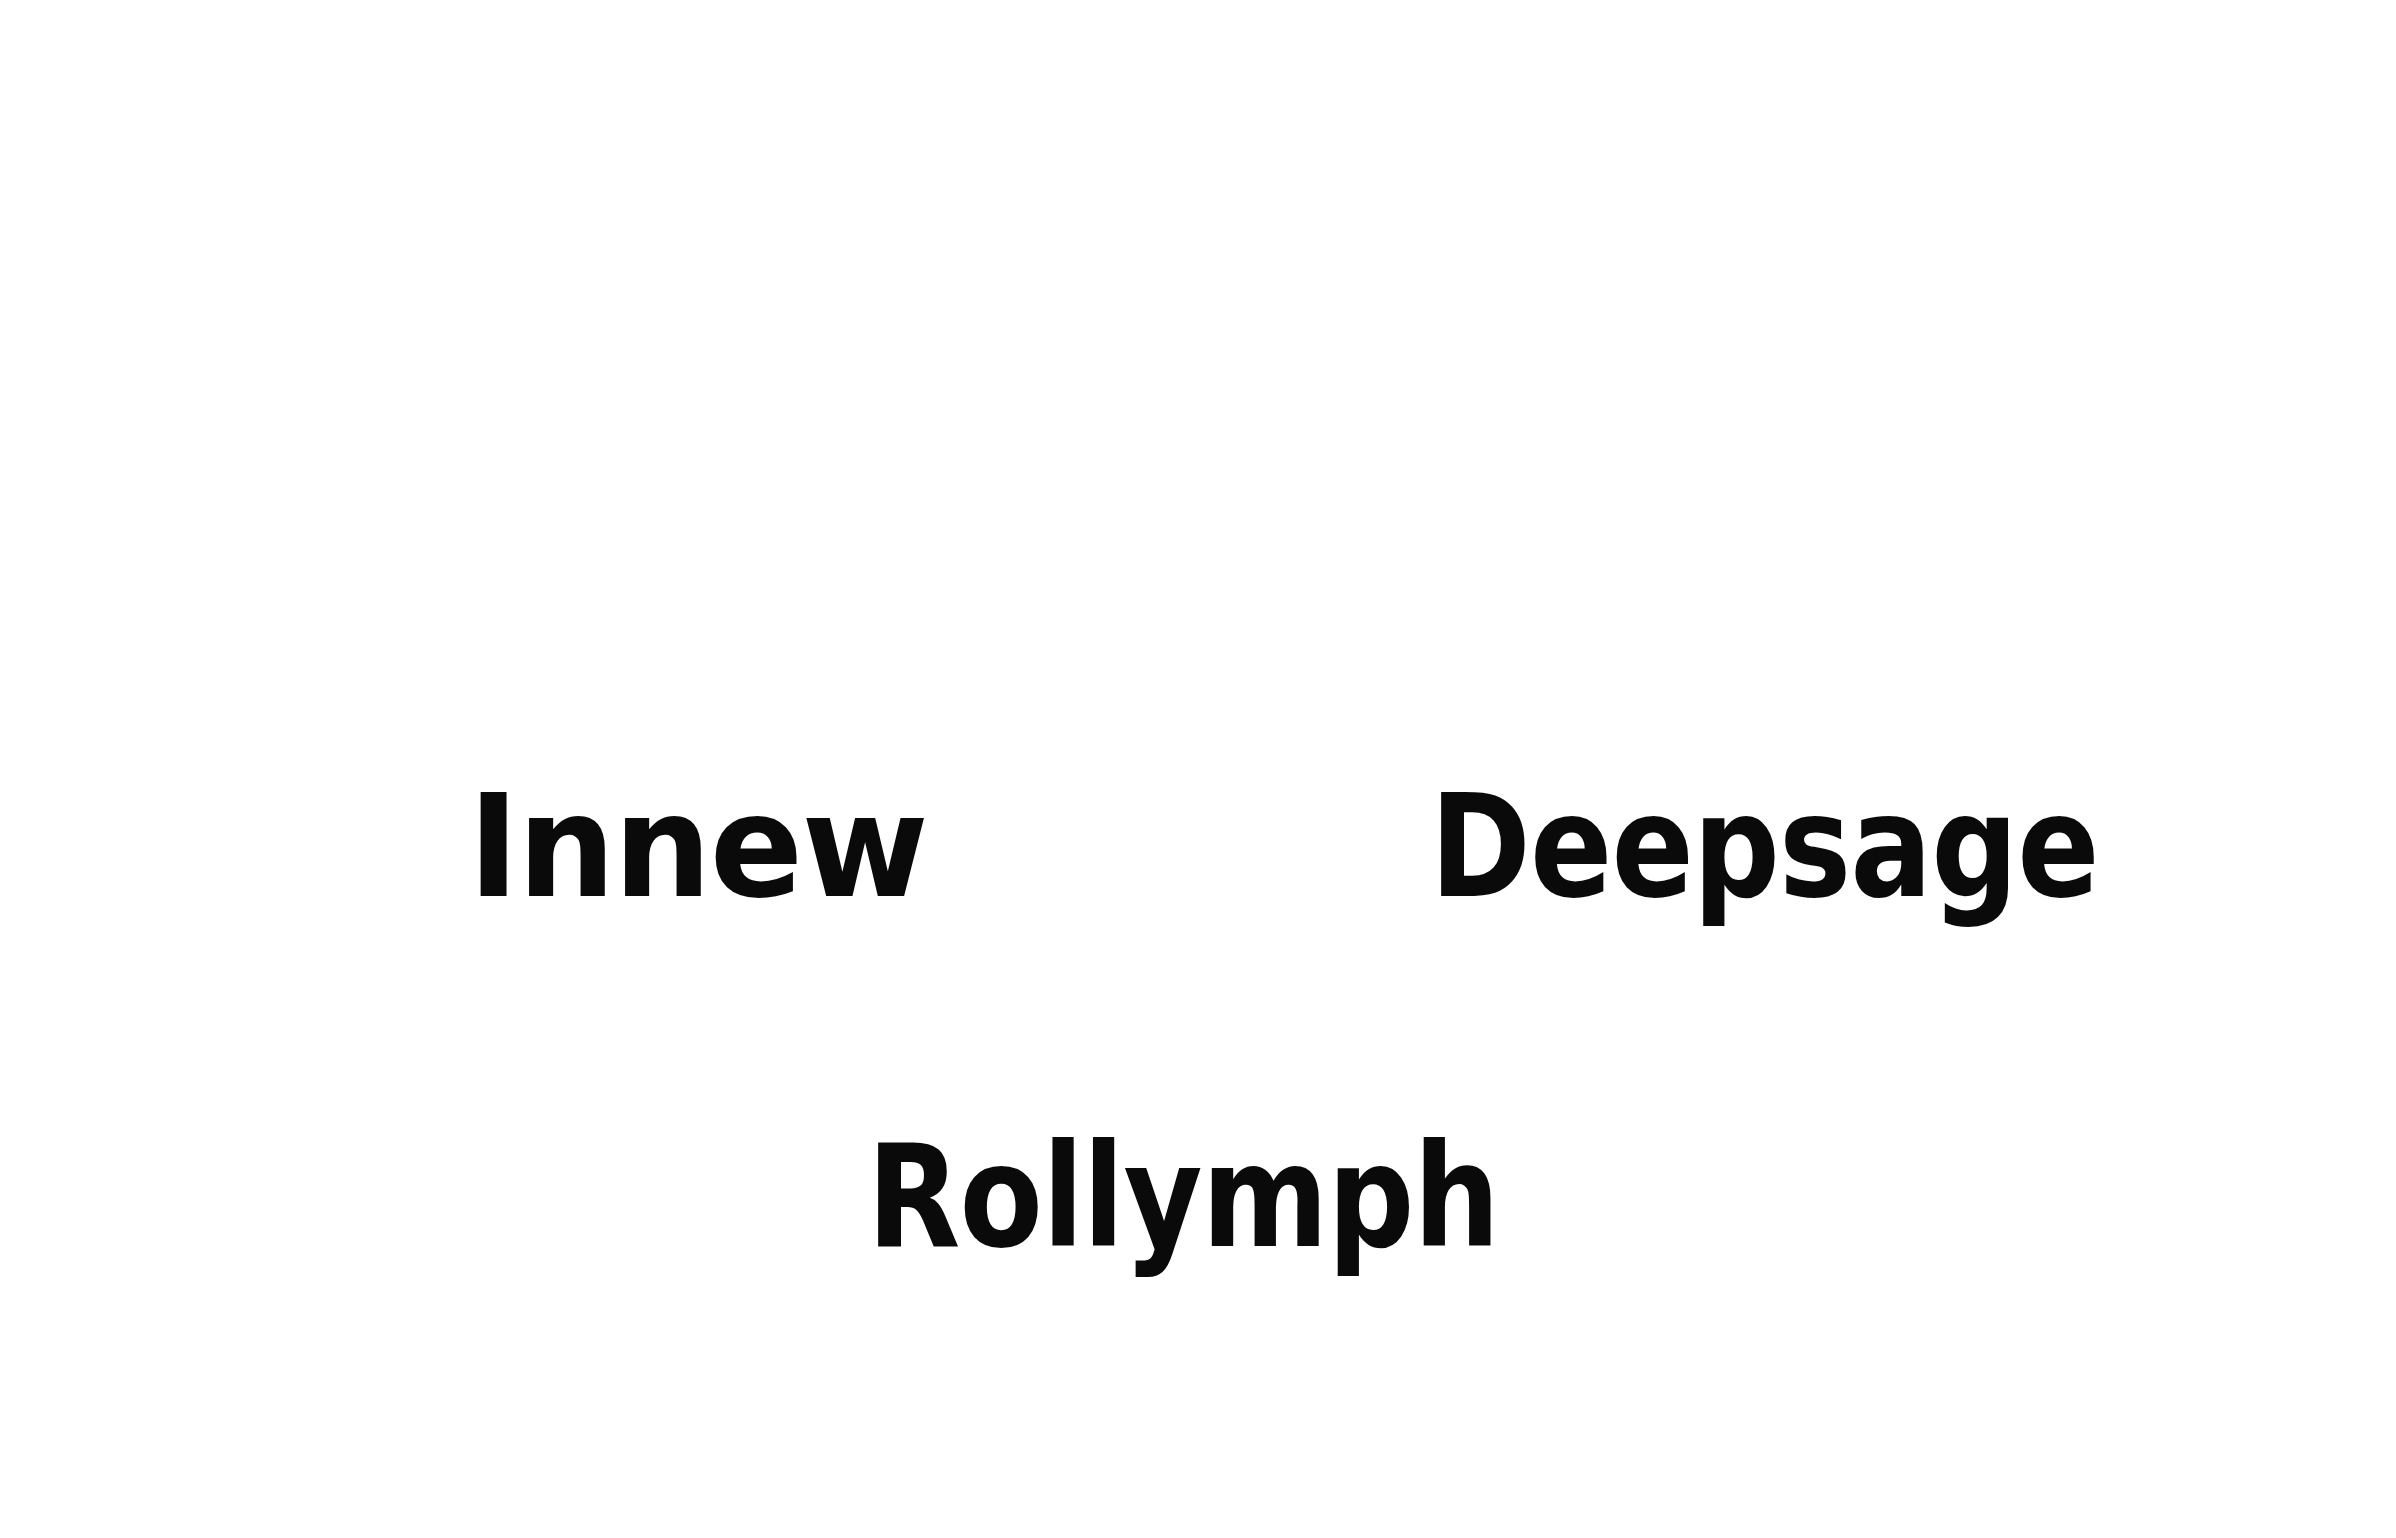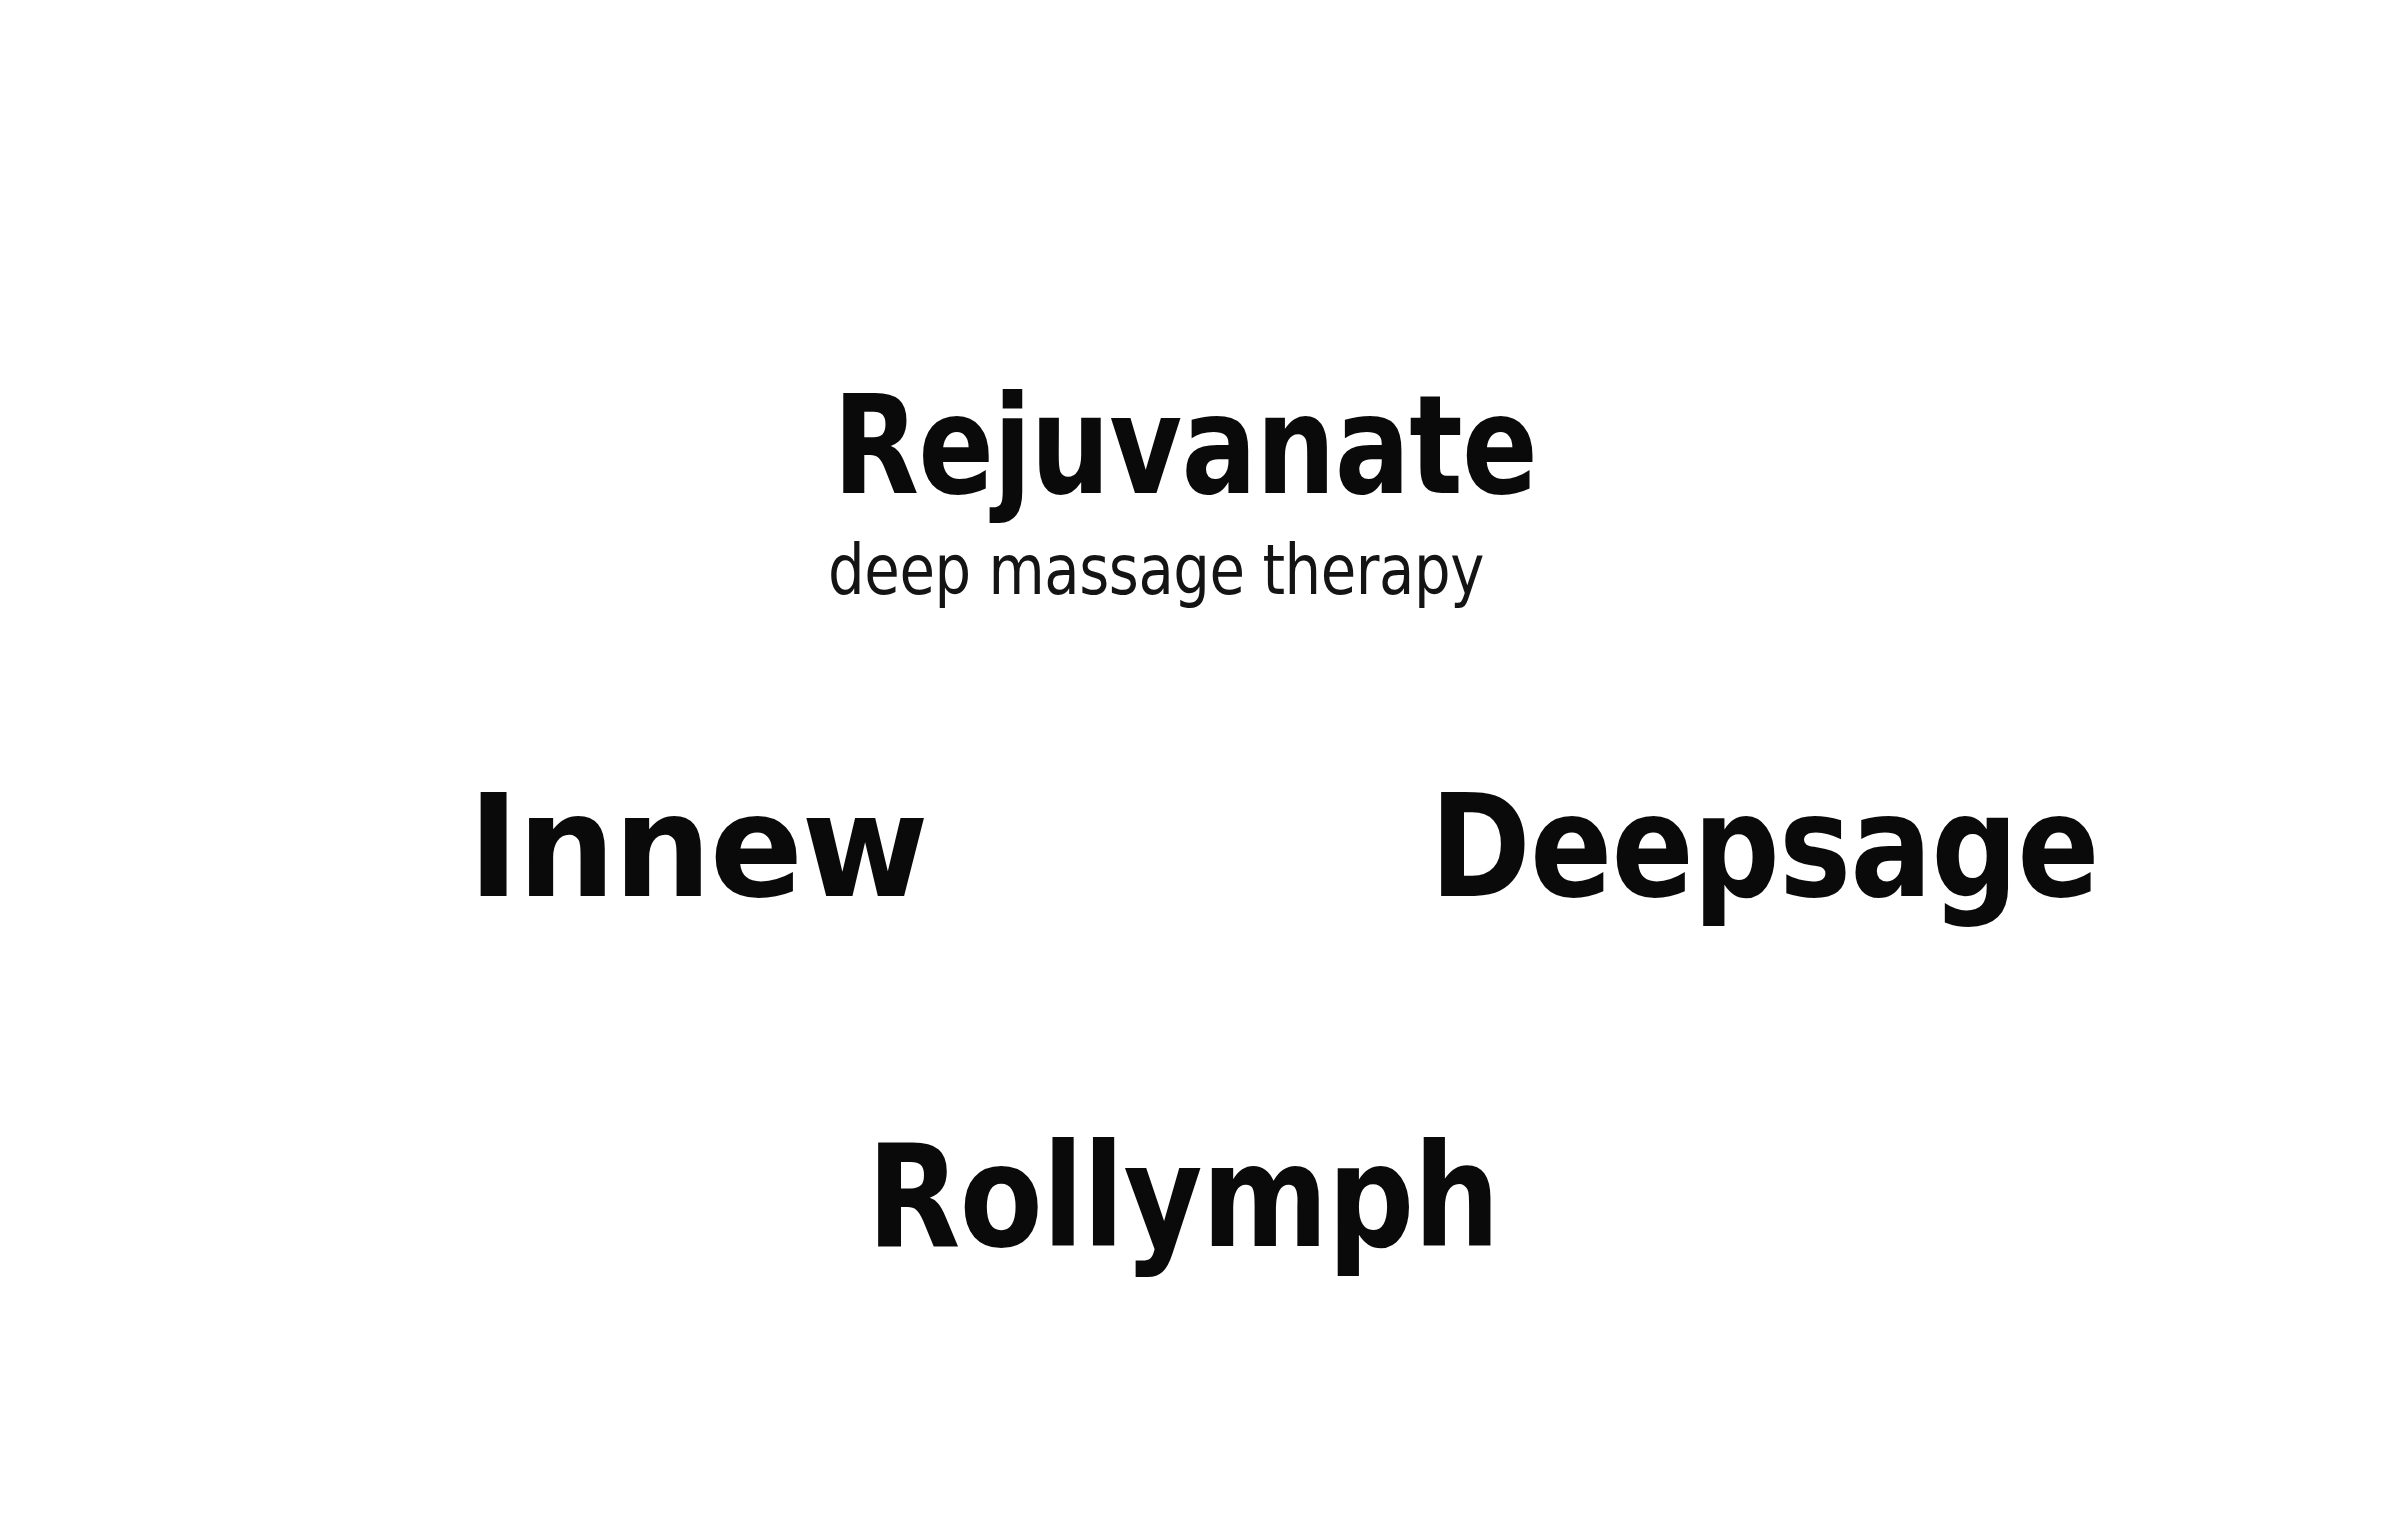--- a/index.html
+++ b/index.html
@@ -98,24 +98,20 @@
     letter-spacing: -0.9px;
     transform: scaleX(0.95);
     transform-origin: 0 50%;
   }
 </style>
 </head>
 <body>
 
 <div id="canvas">
 
-  <div class="logo-lockup">
-    <span class="logo-wordmark">Rejuvanate</span>
-    <span class="logo-tagline">deep massage therapy</span>
-  </div>
 
   <span class="text-item wordmark wordmark-innew">Innew</span>
 
   <span class="text-item wordmark wordmark-deepsage">Deepsage</span>
 
   <span class="text-item wordmark wordmark-rollymph">Rollymph</span>
 
 </div>
 
 

